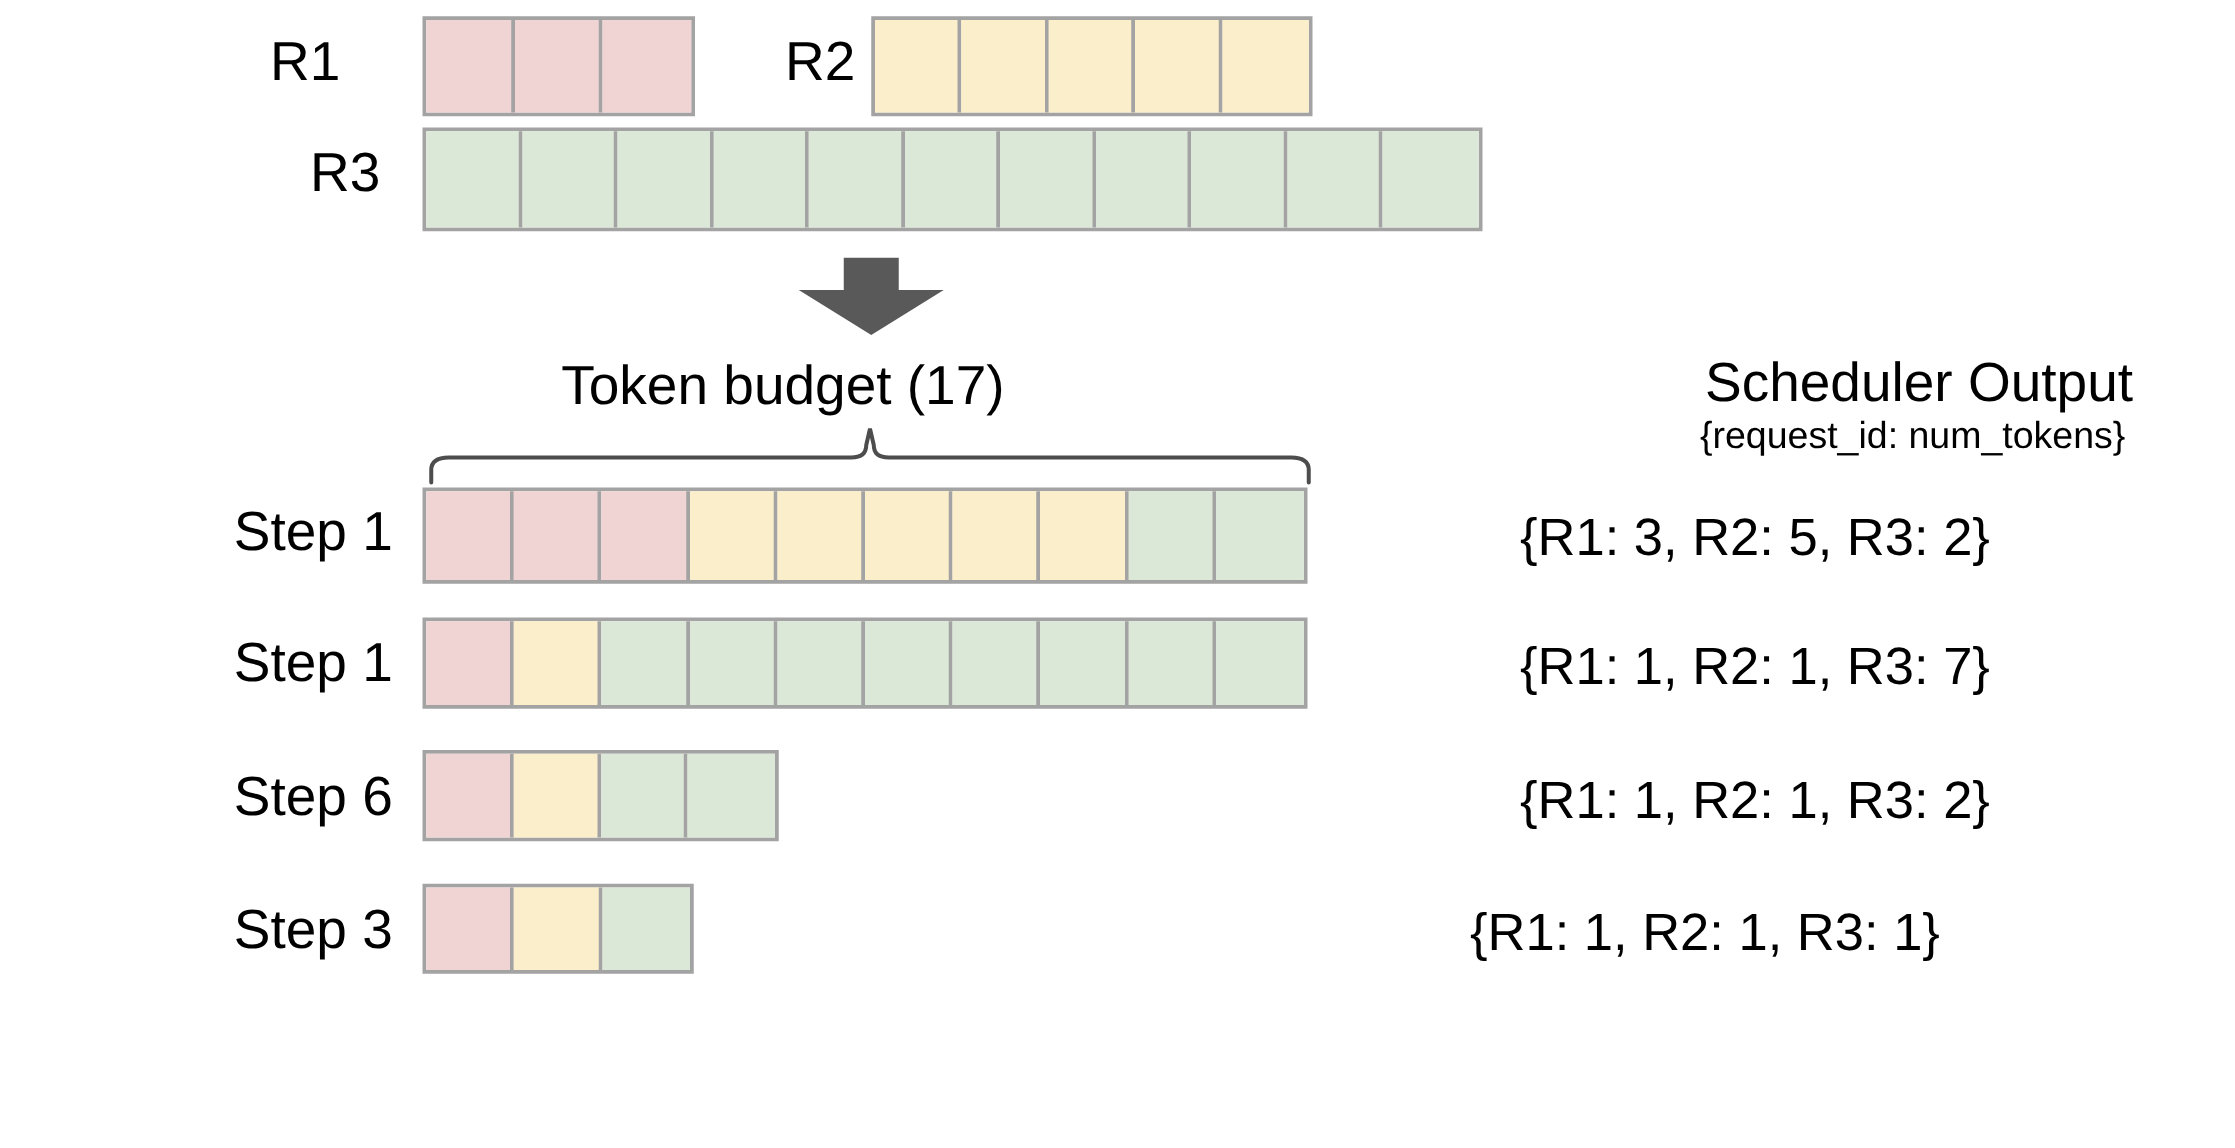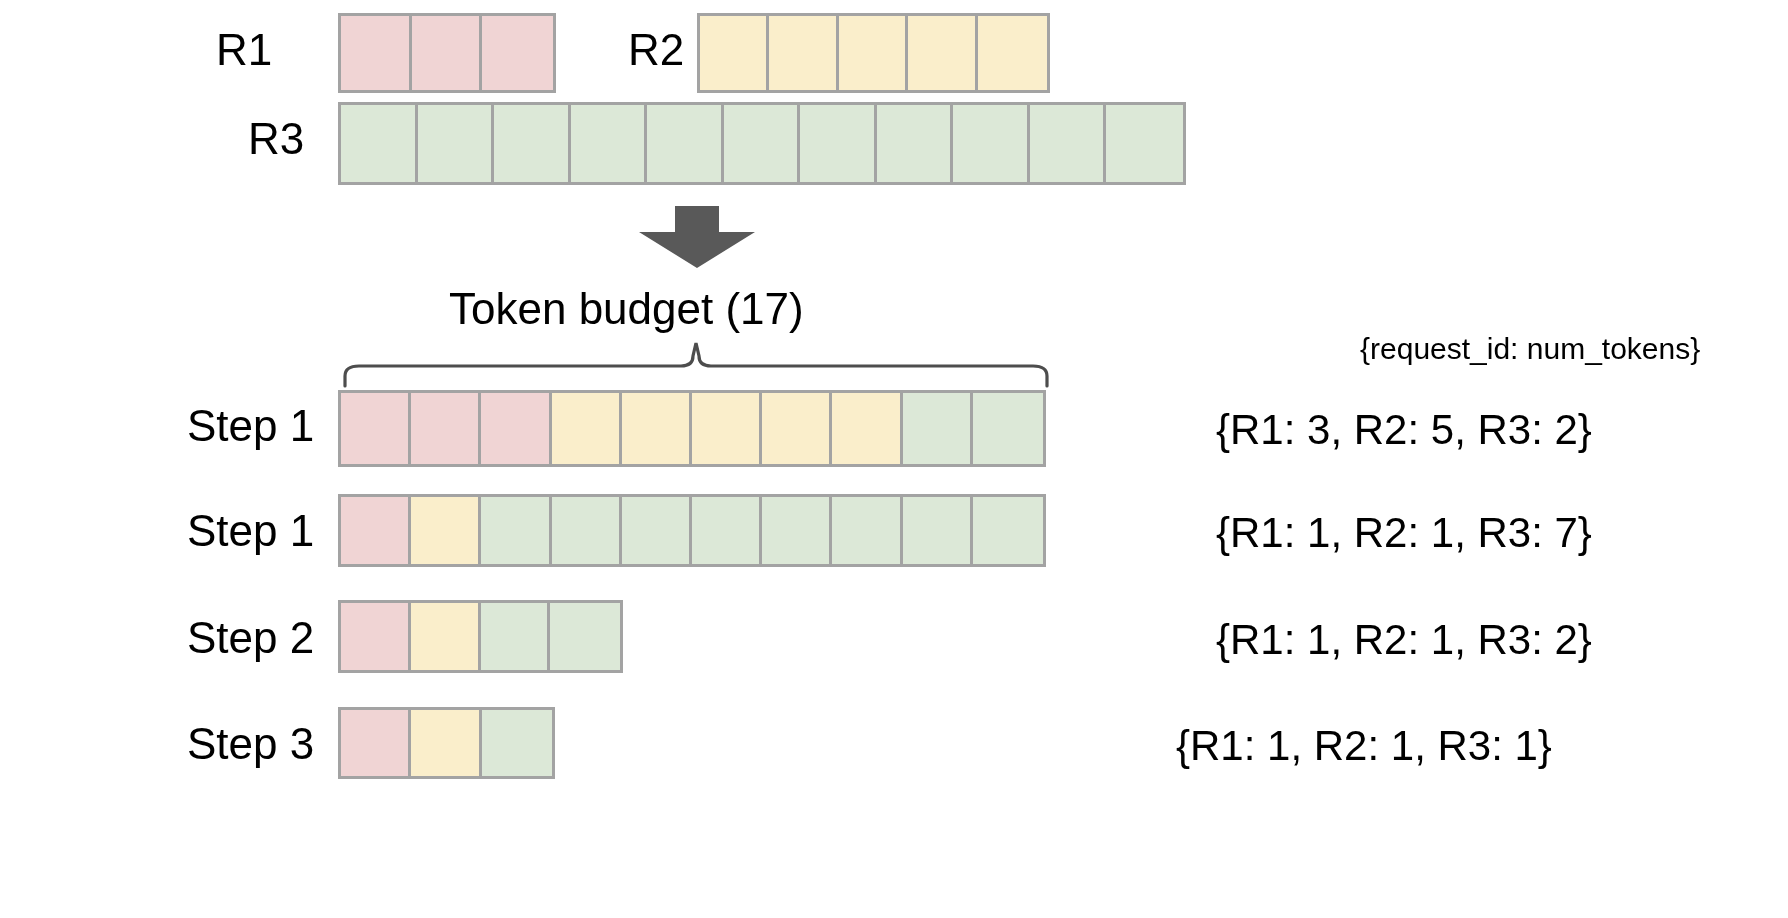--- a/index.html
+++ b/index.html
@@ -131,20 +131,21 @@
                Q 353 26 353 16
                L 356 3
                L 359 16
                Q 359 26 371 26
                L 693 26
                Q 707 26 707 36
                L 707 46" fill="none" stroke="#4d4d4d" stroke-width="3.2" stroke-linecap="round"></path>
     </svg>
   </div>
 
+  <div class="abs title-sched" style="left:1364px; top:282px;">Scheduler Output</div>
   <div class="abs subtitle-sched" style="left:1360px; top:332px;">{request_id: num_tokens}</div>
 
   <div class="abs lbl lbl-step" style="left:187px; top:404px;">Step 1</div>
   <div class="strip" style="left:338px; top:390px; width:708px; height:77px;">
     <div class="cell r1" style="width:10%"></div>
     <div class="cell r1" style="width:10%"></div>
     <div class="cell r1" style="width:10%"></div>
     <div class="cell r2" style="width:10%"></div>
     <div class="cell r2" style="width:10%"></div>
     <div class="cell r2" style="width:10%"></div>
@@ -163,21 +164,21 @@
     <div class="cell r3" style="width:10%"></div>
     <div class="cell r3" style="width:10%"></div>
     <div class="cell r3" style="width:10%"></div>
     <div class="cell r3" style="width:10%"></div>
     <div class="cell r3" style="width:10%"></div>
     <div class="cell r3" style="width:10%"></div>
     <div class="cell r3" style="width:10%"></div>
   </div>
   <div class="abs sched-row" style="left:1172px; top:509px;">{R1: 1, R2: 1, R3: 7}</div>
 
-  <div class="abs lbl lbl-step" style="left:187px; top:616px;">Step 2</div>
+  <div class="abs lbl lbl-step" style="left:187px; top:616px;">Step 6</div>
   <div class="strip" style="left:338px; top:600px; width:285px; height:73px;">
     <div class="cell r1" style="width:25%"></div>
     <div class="cell r2" style="width:25%"></div>
     <div class="cell r3" style="width:25%"></div>
     <div class="cell r3" style="width:25%"></div>
   </div>
   <div class="abs sched-row" style="left:1172px; top:616px;">{R1: 1, R2: 1, R3: 2}</div>
 
   <div class="abs lbl lbl-step" style="left:187px; top:722px;">Step 3</div>
   <div class="strip" style="left:338px; top:707px; width:217px; height:72px;">

